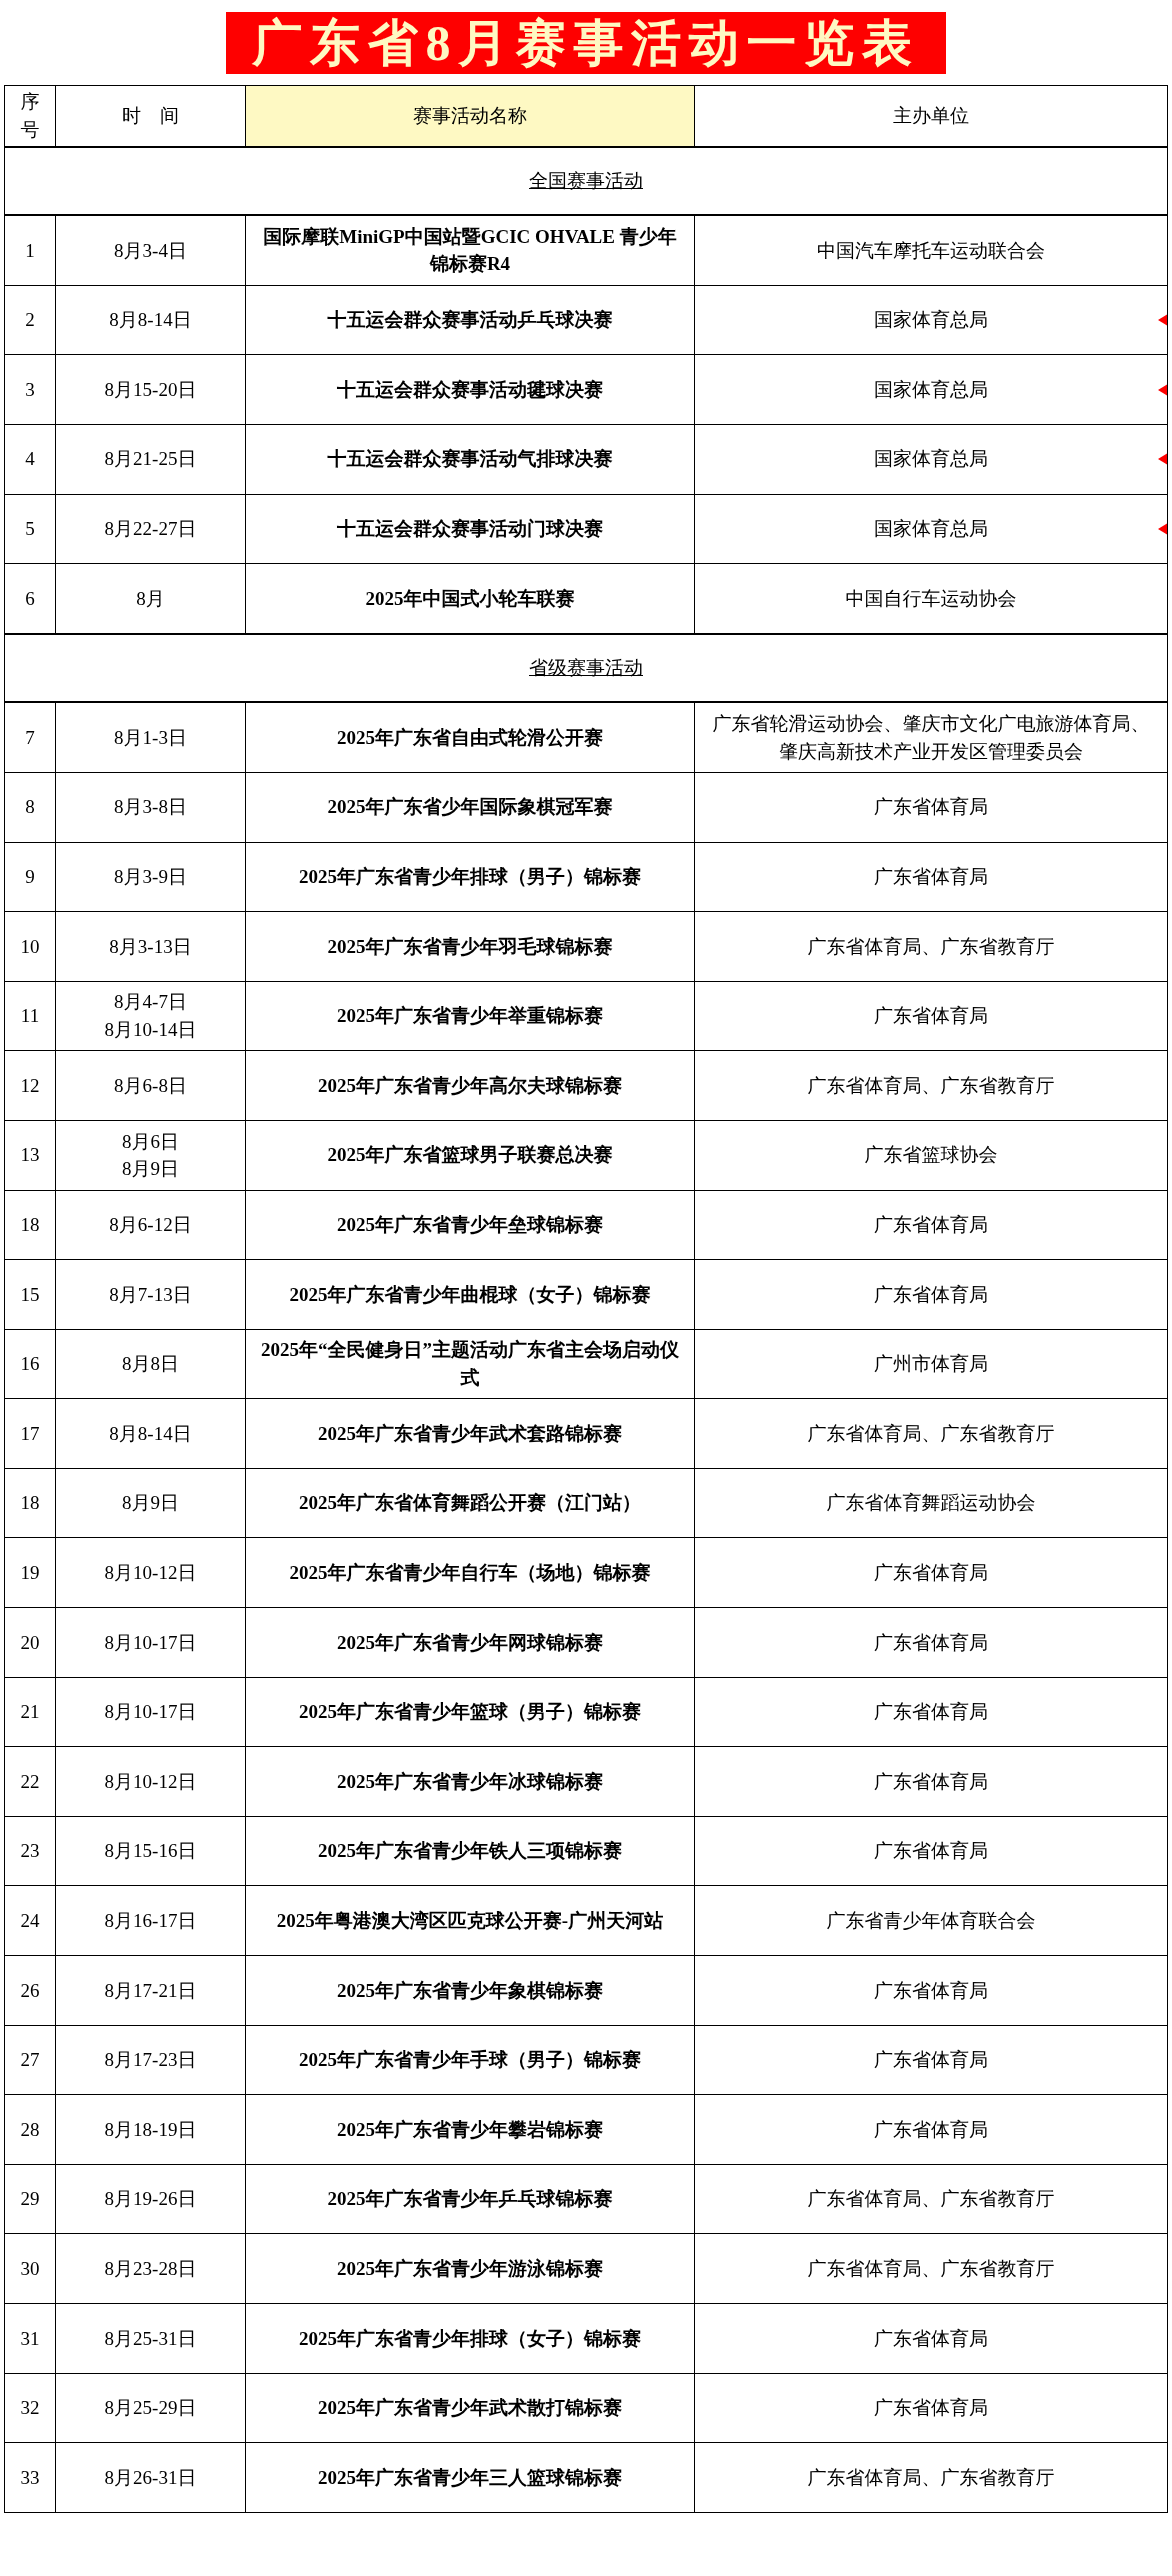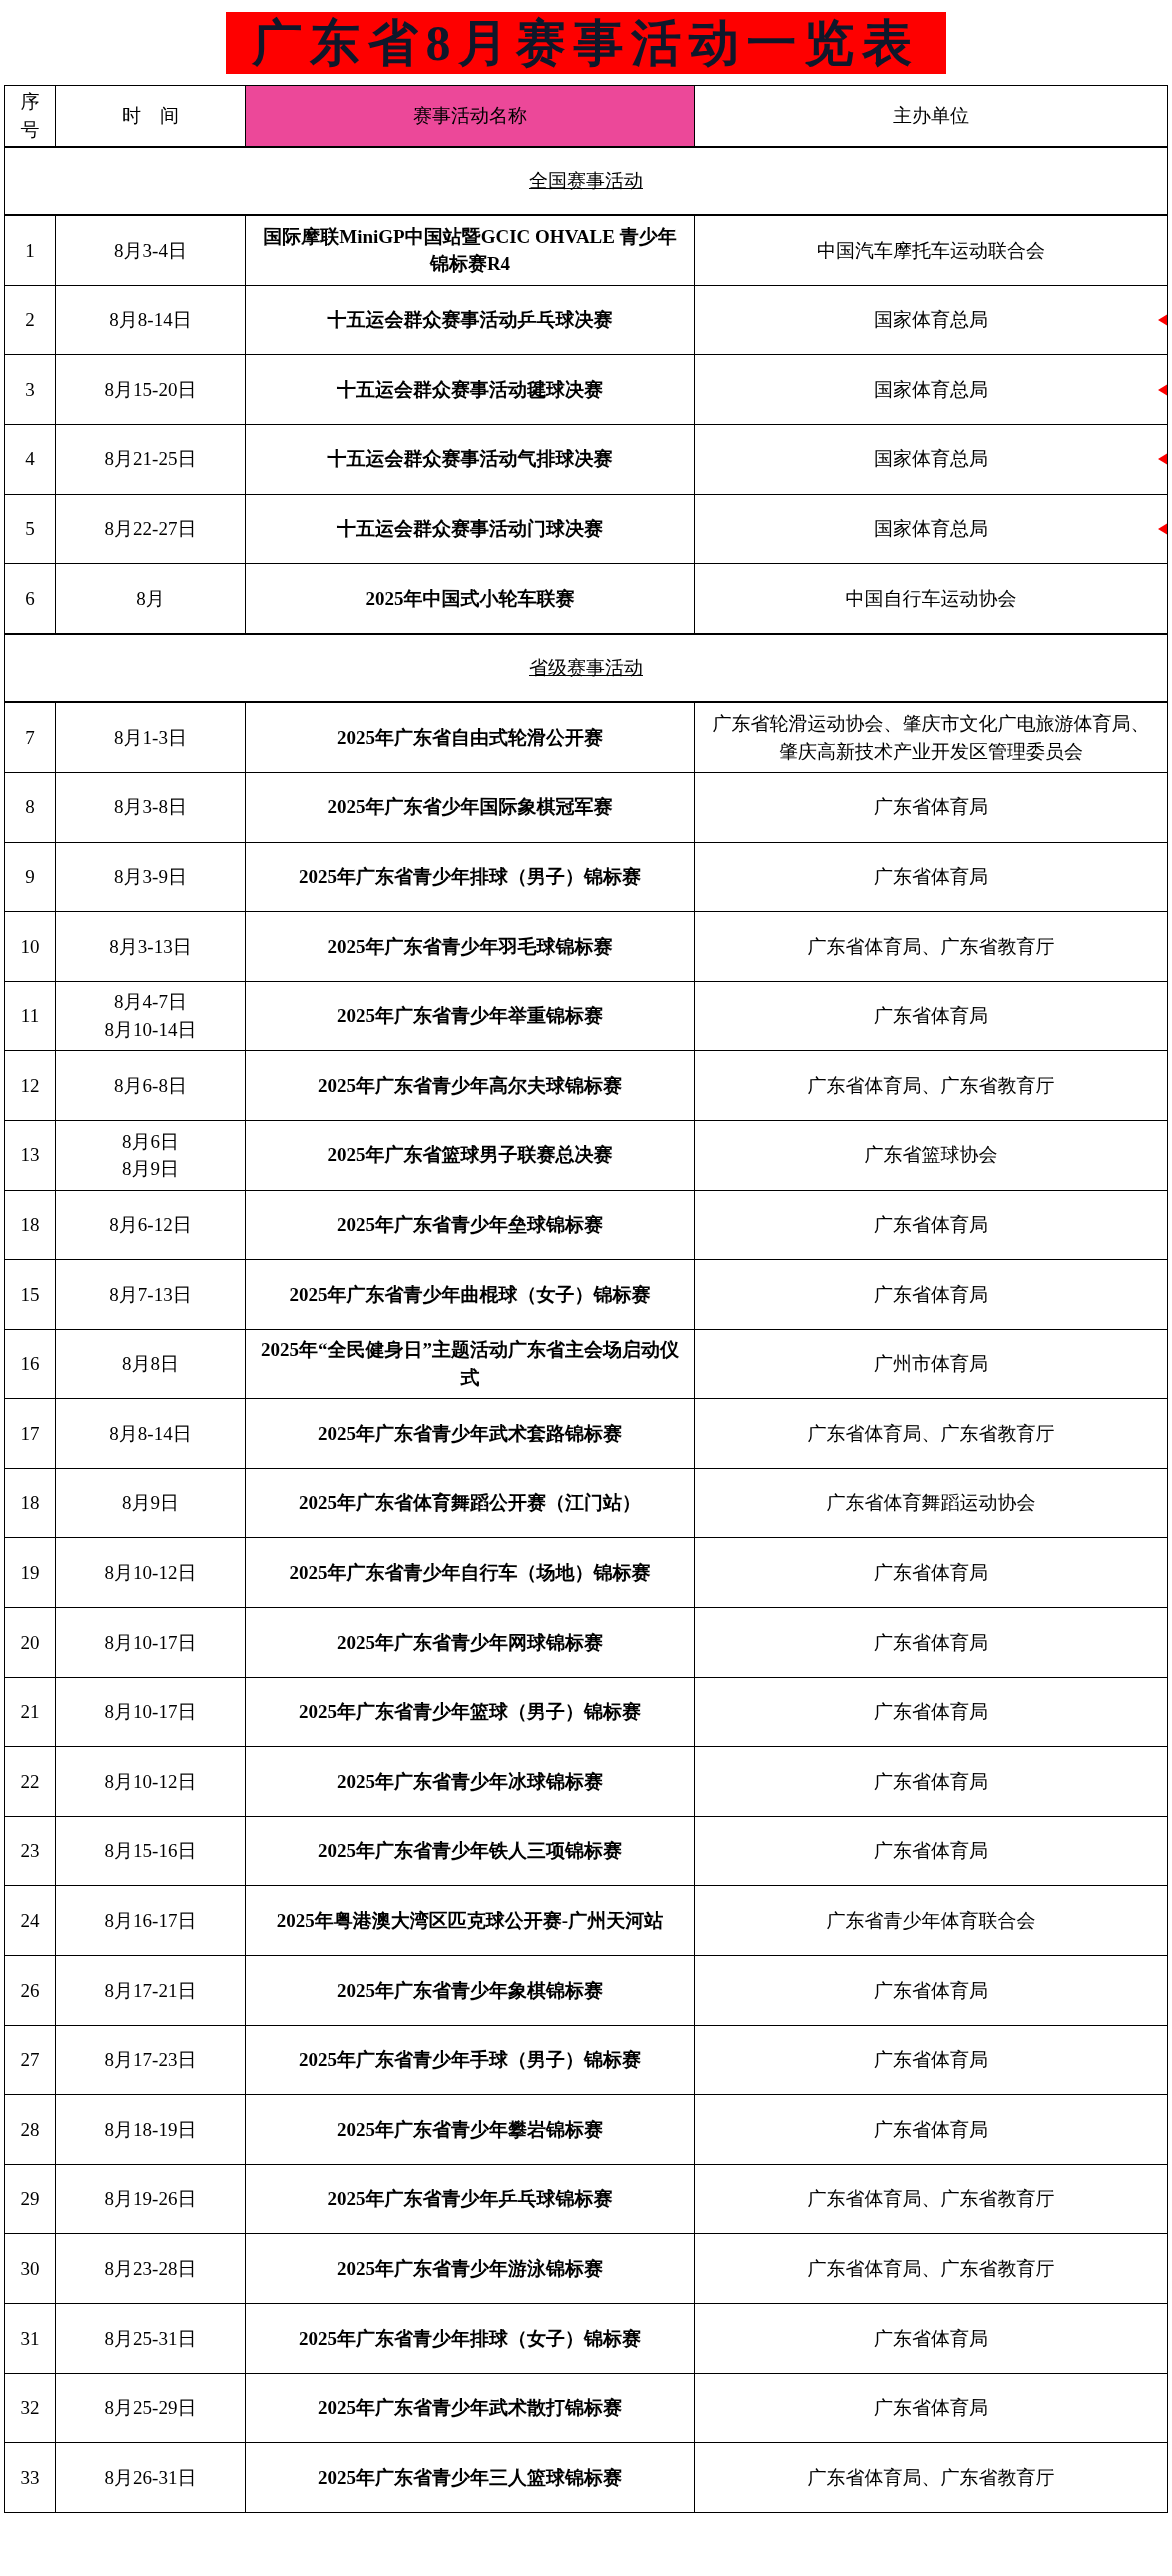--- a/index.html
+++ b/index.html
@@ -1,18 +1,18 @@
 <!DOCTYPE html>
 <html style="font-size:10.3px"><head>
 <meta charset="utf-8">
 <style>
   html,body{margin:0;padding:0;background:#ffffff;color:#000;}
   body{width:1172px;font-family:"Liberation Serif","DejaVu Serif",serif;}
   .title-wrap{height:85px;display:flex;align-items:center;justify-content:center;}
-  .title{display:inline-block;background:#fe0000;color:#0f172a;font-size:50px;font-weight:bold;
+  .title{display:inline-block;background:#fe0000;color:#fef9c3;font-size:50px;font-weight:bold;
          line-height:62px;padding:0 26px;letter-spacing:7.7px;white-space:nowrap;}
   table.events{border-collapse:collapse;table-layout:fixed;width:1163px;margin:0 auto 3.9px auto;
                border:1.9px solid #000;}
   col.c-no{width:51px;} col.c-time{width:190px;} col.c-name{width:449px;} col.c-org{width:473px;}
   th,td{border:1.3px solid #000;text-align:center;vertical-align:middle;
         font-size:19px;line-height:1.45;padding:1.3px 6.4px;word-break:break-all;overflow:hidden;}
   thead th{height:57px;font-weight:normal;}
   th.hl{background:#ffff00;}
   tr.section-row td{height:64px;border-top:2.6px solid #000;border-bottom:2.6px solid #000;text-decoration:underline;}
   tbody tr.data-row td{height:66px;}
@@ -34,21 +34,21 @@
   <colgroup>
     <col class="c-no">
       <col class="c-time">
       <col class="c-name">
       <col class="c-org">
   </colgroup>
   <thead>
     <tr>
       <th>序号</th>
       <th>时　间</th>
-      <th class="hl" style="background: #ec4899;">赛事活动名称</th>
+      <th class="hl" style="background: #fef9c3;">赛事活动名称</th>
       <th>主办单位</th>
     </tr>
   </thead>
   <tbody>
       <tr class="section-row">
         <td colspan="4">全国赛事活动</td>
       </tr>
       <tr class="data-row">
         <td class="no">1</td>
         <td class="time">8月3-4日</td>

